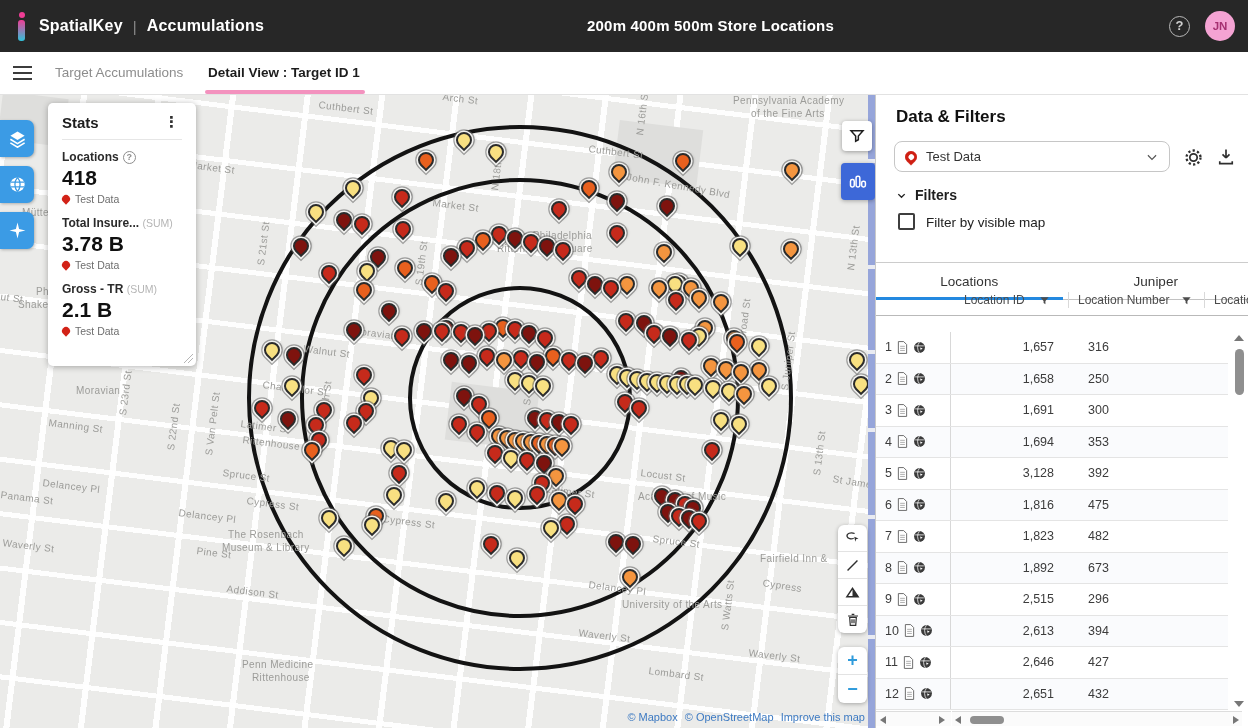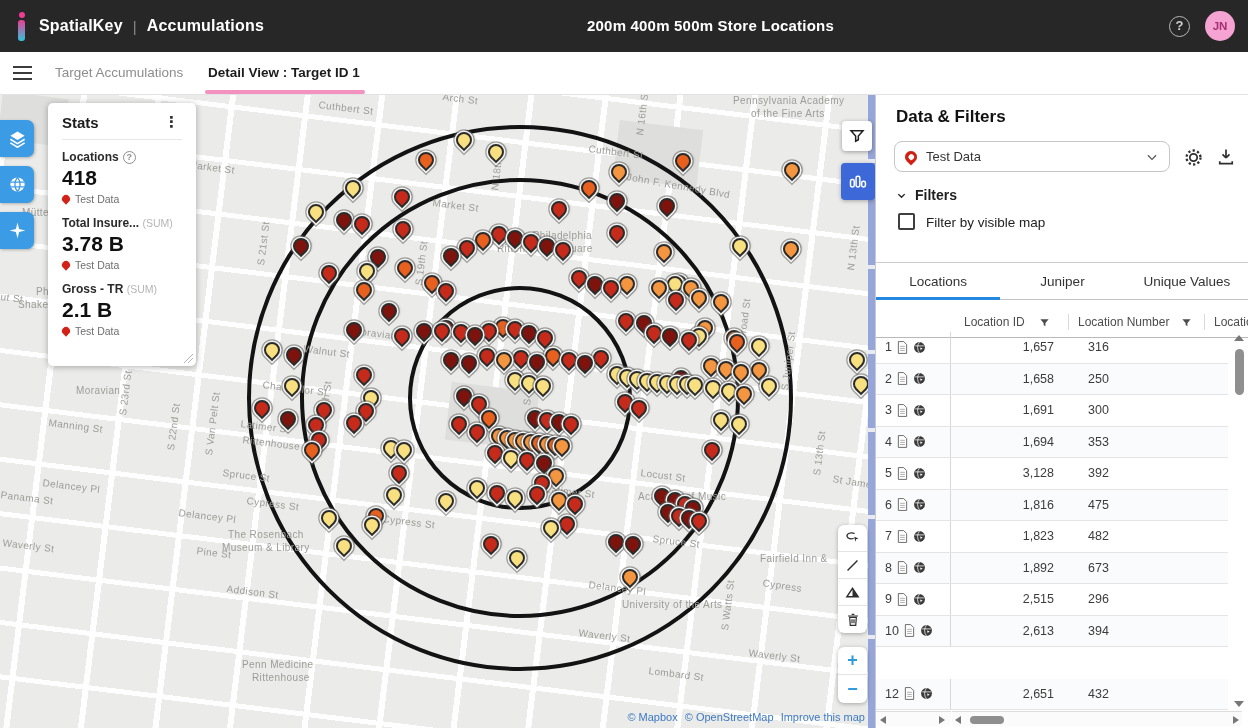--- a/index.html
+++ b/index.html
@@ -96,21 +96,21 @@
   .icon-btn { position:absolute; top:50px; width:24px; height:24px; display:flex; align-items:center; justify-content:center; cursor:pointer; }
   .filters-hd { position:absolute; left:20px; top:92px; font-size:14px; font-weight:bold; color:#1e1e1e;
     display:flex; align-items:center; gap:8px; cursor:pointer; }
   .cb { position:absolute; left:22px; top:118px; width:17px; height:17px; border:2px solid #3e3e3e; border-radius:2px; cursor:pointer; }
   .cb-label { position:absolute; left:50px; top:120px; font-size:13.5px; color:#222; }
   .tabs { position:absolute; left:0; top:167px; width:373px; height:38px; display:flex;
     border-top:1px solid #ccc; border-bottom:1px solid #c2c2c2; }
   .tab { flex:1; text-align:center; font-size:13.5px; color:#333; padding-top:11px; position:relative; cursor:pointer; }
   .tab.active::after { content:""; position:absolute; left:0; bottom:-1px; width:100%; height:3px; background:#2389e0; }
 
-  .thead { position:absolute; left:0; top:211px; width:373px; height:32px; border-bottom:1px solid #b9b9b9;
+  .thead { position:absolute; left:0; top:189px; width:373px; height:32px; border-bottom:1px solid #b9b9b9;
     font-size:12px; color:#4c4c4c; }
   .thead .hcell { position:absolute; top:0; height:32px; display:flex; align-items:center; }
   .hsep { position:absolute; top:8px; width:1px; height:16px; background:#d9d9d9; }
   .tbody { position:absolute; left:0; top:237px; width:352px; height:378px; overflow:hidden; }
   .trow { position:absolute; left:0; width:352px; height:31.5px; border-bottom:1px solid #e4e4e4; cursor:pointer; font-size:12.5px; color:#3c3c3c; }
   .trow.even { background:#fafbfd; }
   .trow .c0 { position:absolute; left:0; top:0; width:75px; height:100%; border-right:1px solid #d8d8d8;
     display:flex; align-items:center; gap:5px; padding-left:9px; }
   .trow .cid { position:absolute; left:75px; top:8px; width:103px; text-align:right; }
   .trow .cnum { position:absolute; left:200px; top:8px;margin-left:12px; }
@@ -560,21 +560,20 @@
         </svg>
     </span>
     <span>Filters</span>
   </div>
   <div class="cb"></div>
   <label class="cb-label">Filter by visible map</label>
 
   <div class="tabs">
     <div class="tab active">Locations</div>
     <div class="tab">Juniper</div>
-    <div class="tab">Unique Values</div>
   </div>
 
   <div class="thead">
     <div class="hcell" style="left:88px">
       <span>Location ID</span>
       <span style="margin-left:14px">
         <svg width="11" height="11" viewBox="0 0 24 24">
             <path d="M3 5h18l-7 8v7l-4-2.5V13z" fill="#4c4c4c"></path>
           </svg>
       </span>
@@ -788,20 +787,40 @@
     <svg width="13" height="13" viewBox="0 0 24 24">
               <circle cx="12" cy="12" r="10" fill="#3a3a3a"></circle>
               <path d="M12 2a16 16 0 0 0 0 20M4 9h16" stroke="#fff" stroke-width="1.4" fill="none"></path>
               <path d="M13 12l5 2-2.5 1-1 2.5z" fill="#fff"></path>
             </svg>
   </span>
 </div>
         <div class="cid">2,613</div>
         <div class="cnum">394</div>
       </div>
+      <div class="trow" style="top: 315px;">
+        <div class="c0">
+          <span>11</span>
+  <span>
+    <svg width="11" height="13" viewBox="0 0 18 22">
+              <path d="M2 1h9l5 5v15H2z" fill="#fff" stroke="#666" stroke-width="1.6"></path>
+              <path d="M5 9h8M5 12.5h8M5 16h8" stroke="#999" stroke-width="1.3"></path>
+            </svg>
+  </span>
+  <span>
+    <svg width="13" height="13" viewBox="0 0 24 24">
+              <circle cx="12" cy="12" r="10" fill="#3a3a3a"></circle>
+              <path d="M12 2a16 16 0 0 0 0 20M4 9h16" stroke="#fff" stroke-width="1.4" fill="none"></path>
+              <path d="M13 12l5 2-2.5 1-1 2.5z" fill="#fff"></path>
+            </svg>
+  </span>
+</div>
+        <div class="cid">2,646</div>
+        <div class="cnum">427</div>
+      </div>
       <div class="trow even" style="top: 346.5px;">
         <div class="c0">
           <span>12</span>
   <span>
     <svg width="11" height="13" viewBox="0 0 18 22">
               <path d="M2 1h9l5 5v15H2z" fill="#fff" stroke="#666" stroke-width="1.6"></path>
               <path d="M5 9h8M5 12.5h8M5 16h8" stroke="#999" stroke-width="1.3"></path>
             </svg>
   </span>
   <span>

